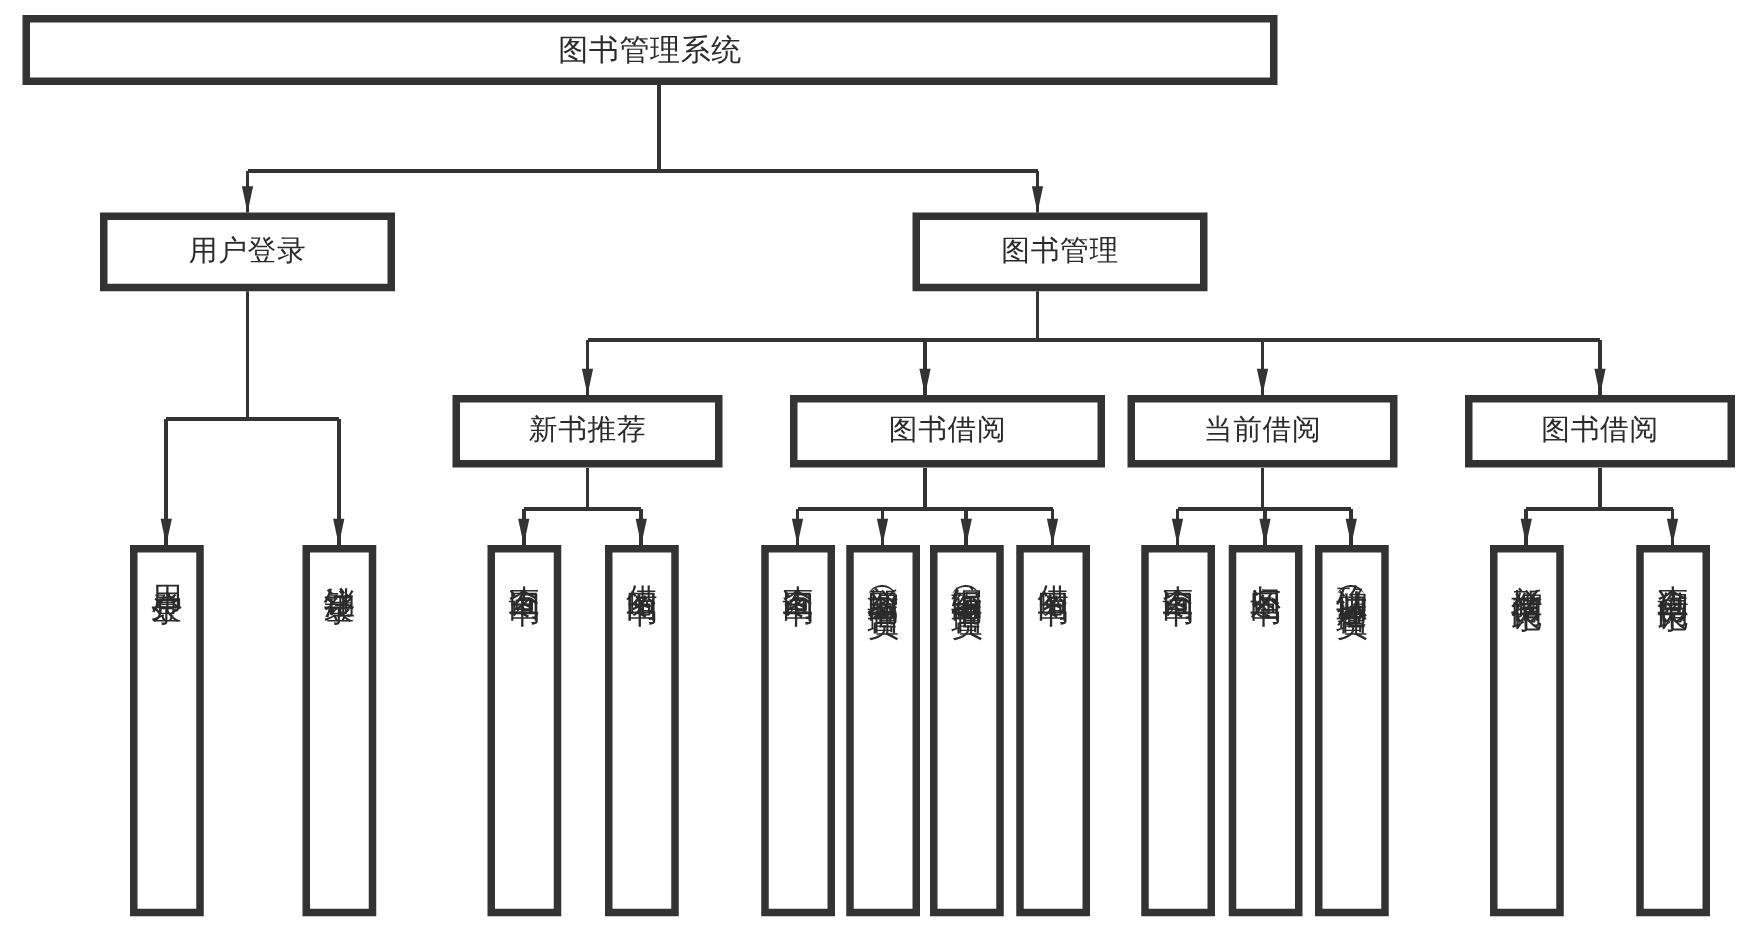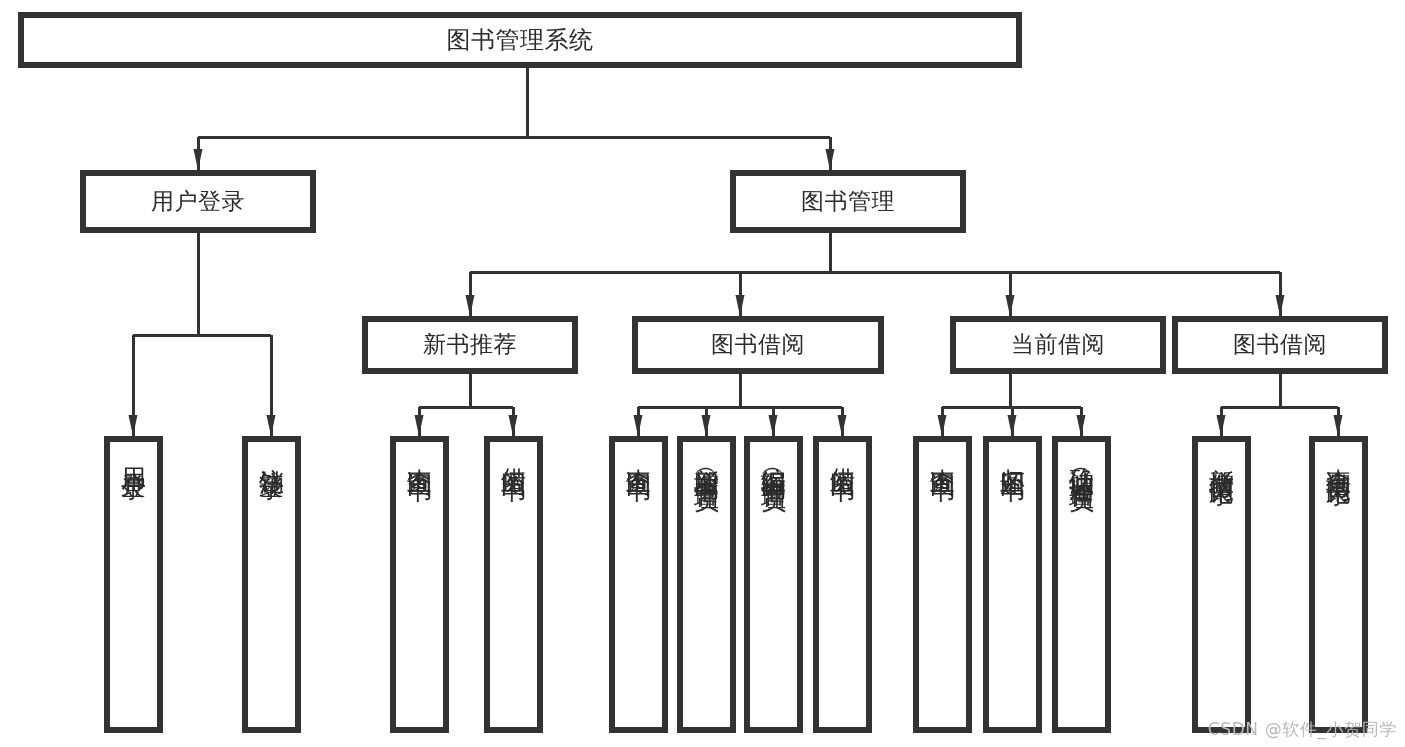--- a/index.html
+++ b/index.html
@@ -141,21 +141,21 @@
       </div>
       <div class="node horizontal" style="left: 712px; top: 170px; width: 236px; height: 63px; border-color: rgb(51, 51, 51); background: rgb(255, 255, 255); margin-left: 18px;">
         <span class="label" style="color: rgb(43, 43, 43);">图书管理</span>
       </div>
       <div class="node horizontal" style="left: 362px; top: 316px; width: 216px; height: 58px; border-color: rgb(51, 51, 51); background: rgb(255, 255, 255);">
         <span class="label" style="color: rgb(43, 43, 43); text-align: center;">新书推荐</span>
       </div>
       <div class="node horizontal" style="left: 632px; top: 316px; width: 252px; height: 58px; border-color: rgb(51, 51, 51); background: rgb(255, 255, 255);">
         <span class="label" style="color: rgb(43, 43, 43);">图书借阅</span>
       </div>
-      <div class="node horizontal" style="left: 902px; top: 316px; width: 216px; height: 58px; border-color: rgb(51, 51, 51); background: rgb(255, 255, 255); margin-left: 48px;">
+      <div class="node horizontal" style="left: 902px; top: 316px; width: 216px; height: 58px; border-color: rgb(51, 51, 51); background: rgb(255, 255, 255);">
         <span class="label" style="color: rgb(43, 43, 43);">当前借阅</span>
       </div>
       <div class="node horizontal" style="left: 1172px; top: 316px; width: 216px; height: 58px; border-color: rgb(51, 51, 51); background: rgb(255, 255, 255);">
         <span class="label" style="color: rgb(43, 43, 43);">图书借阅</span>
       </div>
       <div class="node vertical" style="left: 104px; top: 436px; width: 59px; height: 297px; border-color: rgb(51, 51, 51); background: rgb(255, 255, 255);">
         <span class="label" style="color: rgb(43, 43, 43);">用户登录</span>
       </div>
       <div class="node vertical" style="left: 242px; top: 436px; width: 59px; height: 297px; border-color: rgb(51, 51, 51); background: rgb(255, 255, 255);">
         <span class="label" style="color: rgb(43, 43, 43);">注销登录</span>
@@ -187,14 +187,13 @@
       <div class="node vertical" style="left: 1052px; top: 436px; width: 59px; height: 297px; border-color: rgb(51, 51, 51); background: rgb(255, 255, 255);">
         <span class="label" style="color: rgb(43, 43, 43);">确认归还（管理员）</span>
       </div>
       <div class="node vertical" style="left: 1192px; top: 436px; width: 59px; height: 297px; border-color: rgb(51, 51, 51); background: rgb(255, 255, 255);">
         <span class="label" style="color: rgb(43, 43, 43);">新增借阅记录</span>
       </div>
       <div class="node vertical" style="left: 1309px; top: 436px; width: 59px; height: 297px; border-color: rgb(51, 51, 51); background: rgb(255, 255, 255);">
         <span class="label" style="color: rgb(43, 43, 43);">查询借阅记录</span>
       </div>
     </div>
-  <div id="watermark">CSDN @软件_小贺同学</div>
 </div>
 
 </body></html>

